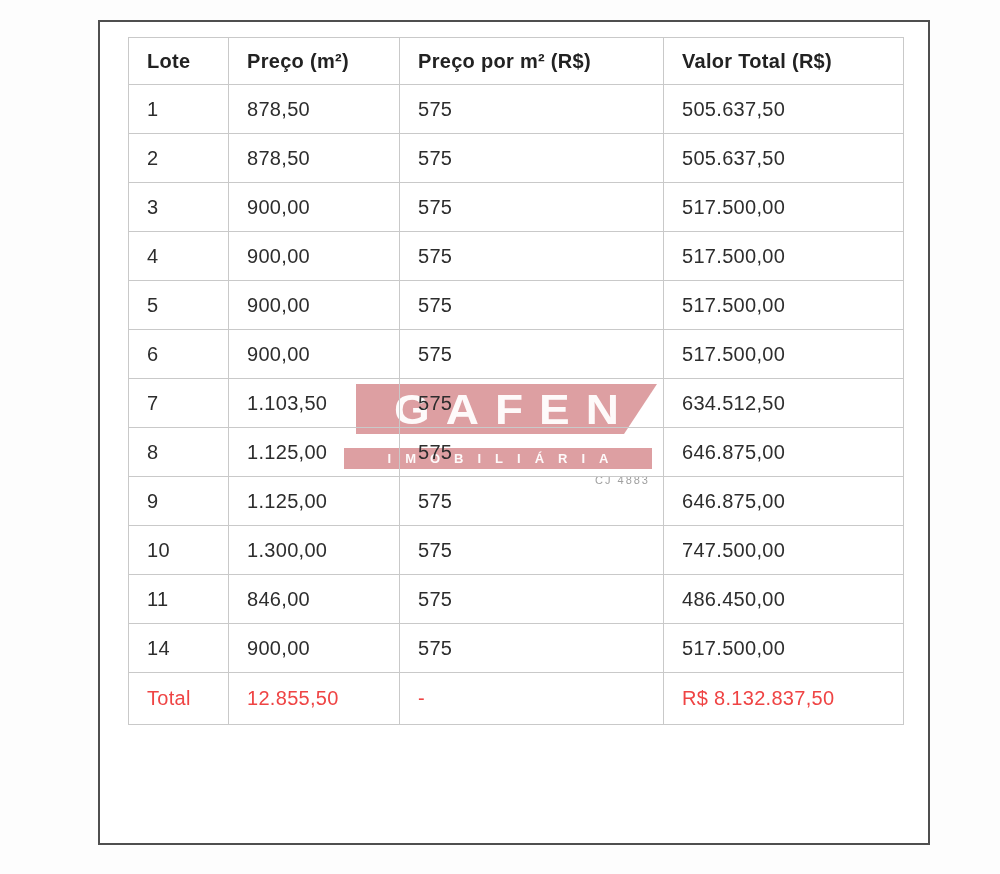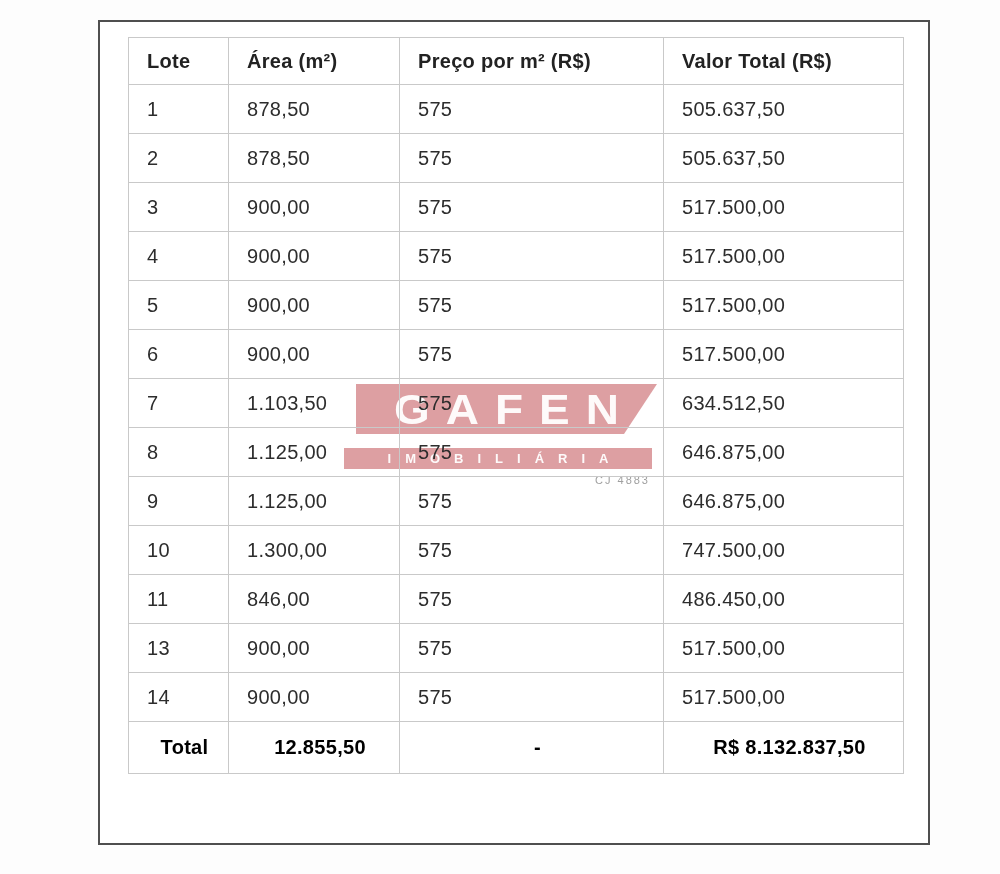--- a/index.html
+++ b/index.html
@@ -43,23 +43,22 @@
   }
   table.lots thead th {
     height: 47px;
     font-weight: bold;
     color: #222222;
     margin-left: 36px;
   }
   table.lots tbody td { height: 49px; }
   table.lots tfoot td {
     height: 52px;
-    font-weight: bold;
-    color: #000000;
-    text-align: center;
+    font-weight: normal;
+    color: #ef4444;
   }
   
   .watermark {
     position: absolute;
     left: 0; top: 0;
     width: 775px; height: 788px;
     z-index: 1;
     pointer-events: none;
   }
   .wm-banner {
@@ -128,21 +127,21 @@
     <table class="lots">
       <colgroup>
         <col style="width:100px">
         <col style="width:171px">
         <col style="width:264px">
         <col style="width:240px">
       </colgroup>
       <thead>
         <tr>
           <th>Lote</th>
-          <th>Área (m²)</th>
+          <th>Preço (m²)</th>
           <th>Preço por m² (R$)</th>
           <th>Valor Total (R$)</th>
         </tr>
       </thead>
       <tbody>
           <tr>
             <td>1</td>
             <td>878,50</td>
             <td>575</td>
             <td>505.637,50</td>
@@ -199,26 +198,20 @@
             <td>10</td>
             <td>1.300,00</td>
             <td>575</td>
             <td>747.500,00</td>
           </tr>
           <tr>
             <td>11</td>
             <td>846,00</td>
             <td>575</td>
             <td>486.450,00</td>
-          </tr>
-          <tr>
-            <td>13</td>
-            <td>900,00</td>
-            <td>575</td>
-            <td>517.500,00</td>
           </tr>
           <tr>
             <td>14</td>
             <td>900,00</td>
             <td>575</td>
             <td>517.500,00</td>
           </tr>
         </tbody>
       <tfoot>
         <tr>

